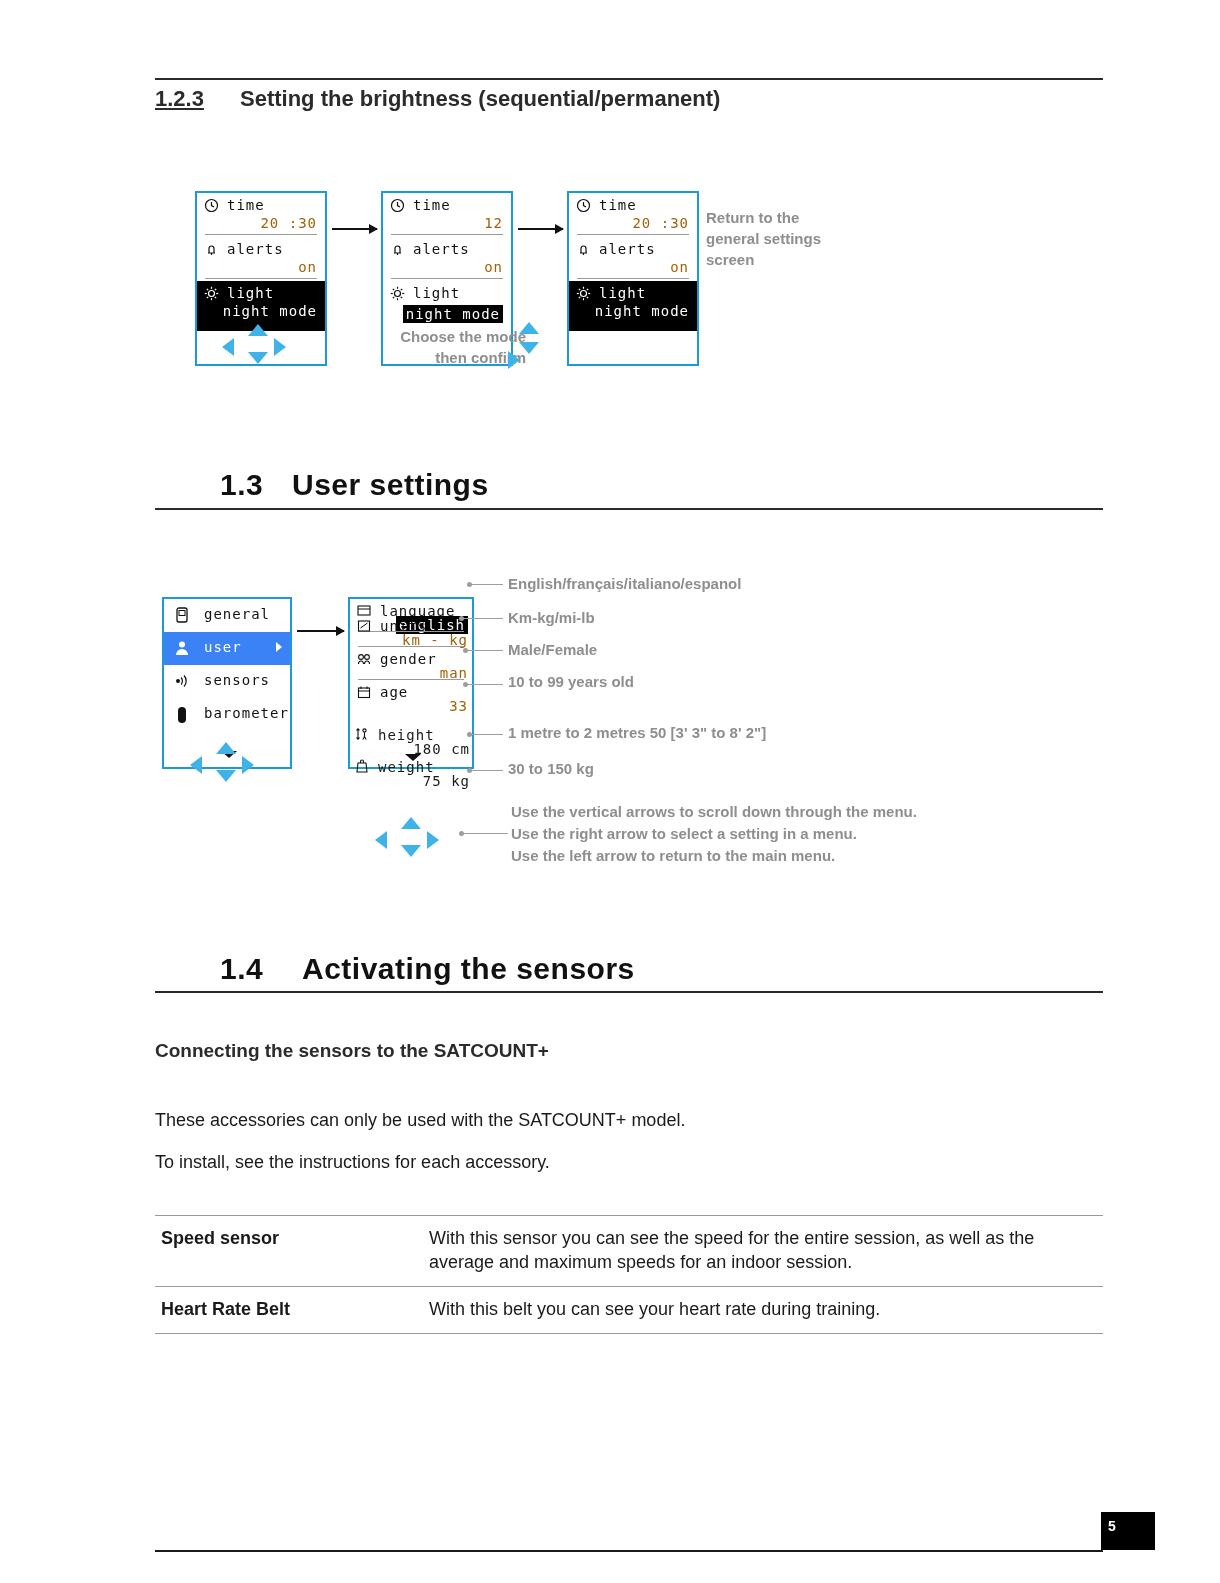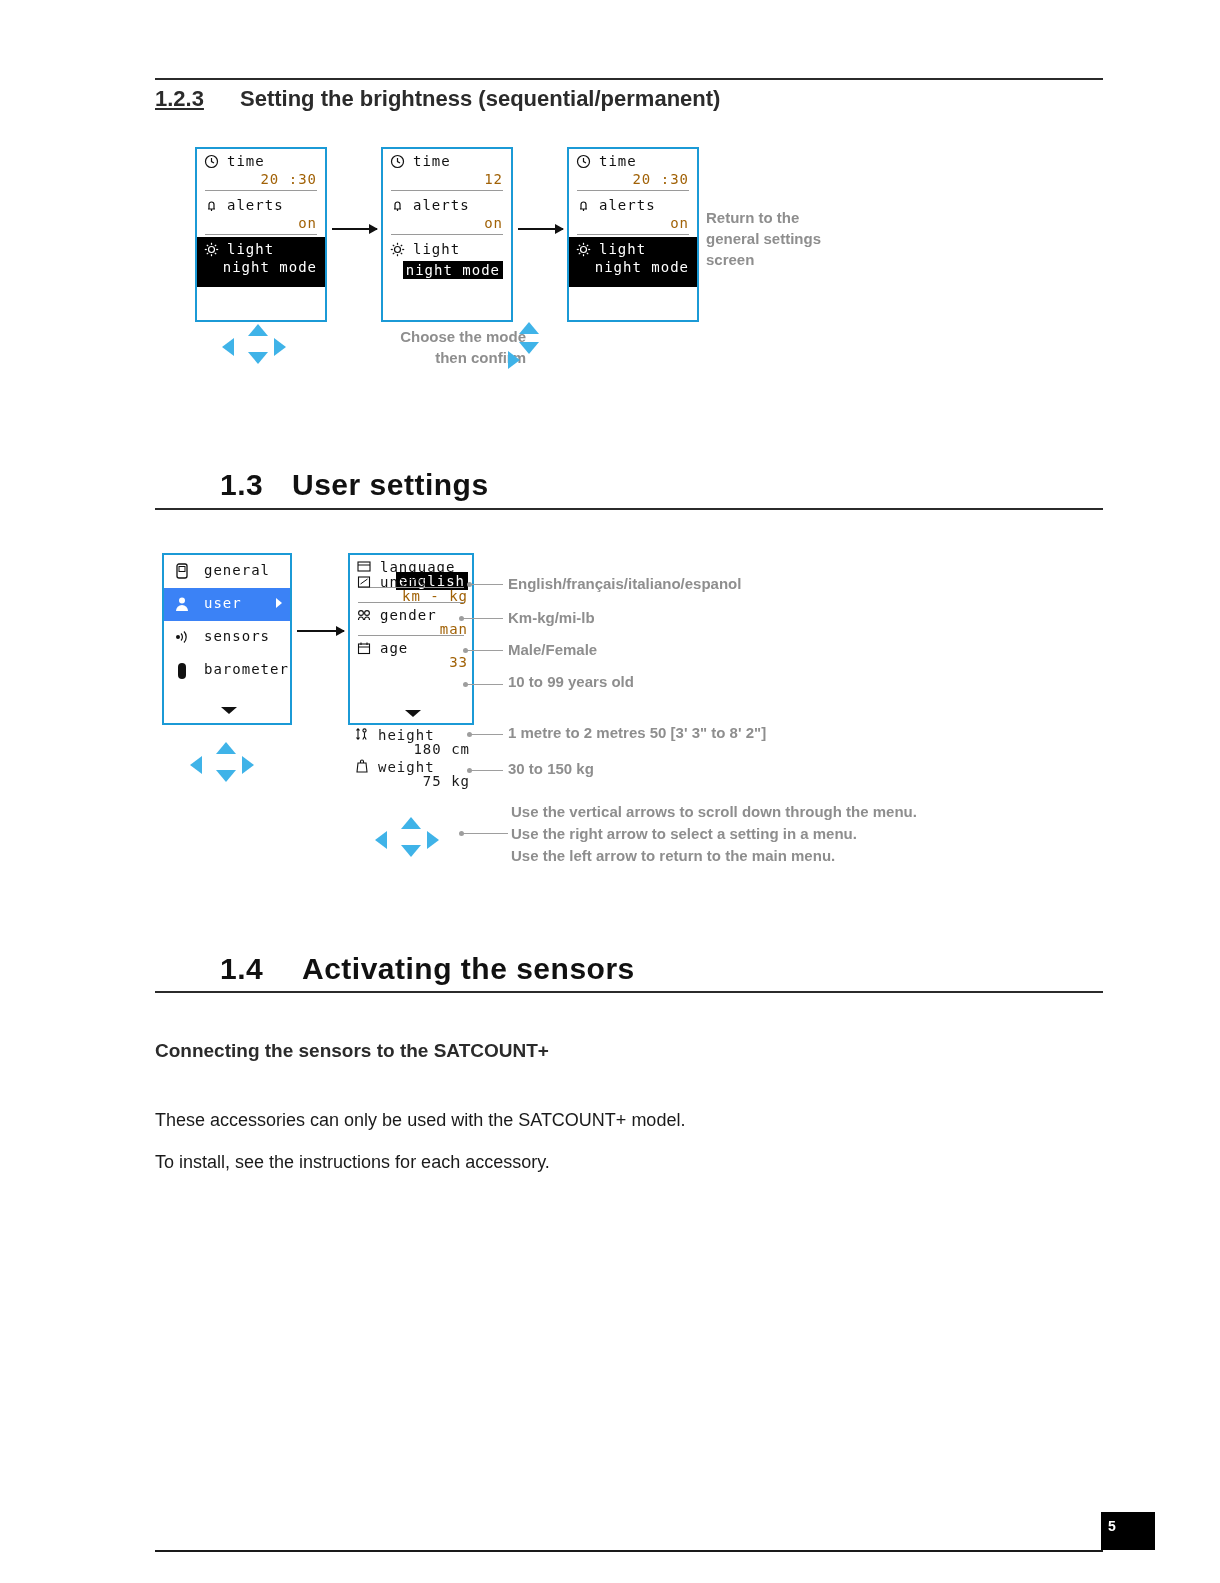--- a/index.html
+++ b/index.html
@@ -35,20 +35,21 @@
     font-size: 22px; font-weight: bold; color: #2b2b2b;
   }
 
   
   .lcd {
     position: absolute;
     border: 2px solid #1b9ad6;
     background: #ffffff;
     box-sizing: border-box;
     font-family: "DejaVu Sans Mono", monospace;
+    margin-top: 44px;
   }
   .lcd-row {
     position: relative;
     height: 38px;
   }
   .lcd-label {
     position: absolute;
     left: 30px;
     top: 4px;
     font-size: 14px;
@@ -600,18 +601,26 @@
 <div class="bignum" style="left:220px; top:952px;">1.4</div>
 <div class="bigtitle" style="left:302px; top:952px;">Activating the sensors</div>
 <div class="rule" style="left:155px; top:991px; width:948px;"></div>
 
 <div class="subhead" style="left:155px; top:1040px;">Connecting the sensors to the SATCOUNT+</div>
 <div class="para" style="left:155px; top:1110px;">These accessories can only be used with the SATCOUNT+ model.</div>
 <div class="para" style="left:155px; top:1152px;">To install, see the instructions for each accessory.</div>
 
 <table id="sensor-table">
   <tbody>
+    <tr>
+      <td class="name">Speed sensor</td>
+      <td>With this sensor you can see the speed for the entire session, as well as the average and maximum speeds for an indoor session.</td>
+    </tr>
+    <tr>
+      <td class="name">Heart Rate Belt</td>
+      <td>With this belt you can see your heart rate during training.</td>
+    </tr>
   </tbody>
 </table>
 
 <div id="footer-box"></div>
 <div id="page-number">5</div>
 <div id="footer-rule"></div>
 
 </body></html>

